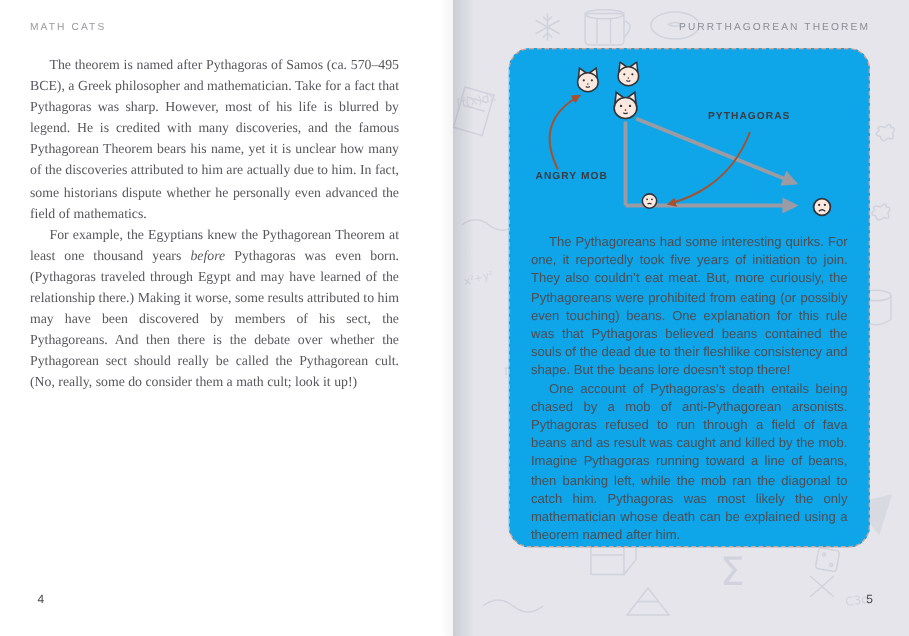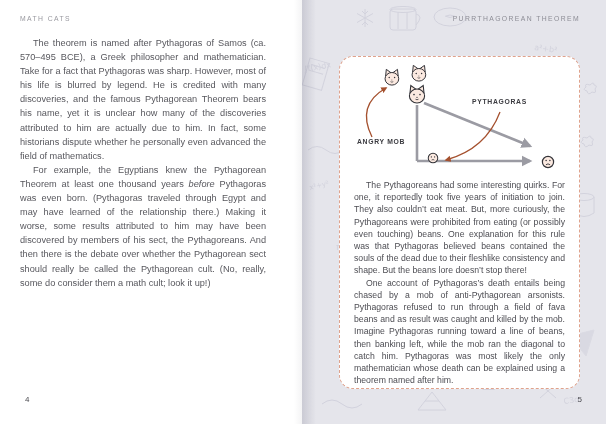--- a/index.html
+++ b/index.html
@@ -19,40 +19,40 @@
   .running-head {
     position:absolute; top:15px; font-size:6.8px; letter-spacing:1.4px;
     color:#98989f; white-space:nowrap;
   }
   .running-head.left { left:20px; }
   .running-head.right { right:26px; color:#8d8d96; z-index:2; }
   .body-text {
     position:absolute; top:36px; left:20px; width:246px;
     font-size:9.2px; line-height:14.1px; color:#57575d; text-align:justify;
   }
-  .body-text p { margin:0; text-indent:13px; }
+  .body-text p { margin:0; text-indent:13px;font-family:Liberation Serif, serif; }
   .page-num {
     position:absolute; bottom:20px; font-size:8px; color:#4b4b50; z-index:2;
   }
   .page-num.left { left:25px; }
   .page-num.right { right:24px; }
   
   .page-right {
     position:relative; width:304px; height:424px; background:#e5e5eb; flex:0 0 auto; overflow:hidden;
   }
   .gutter-shadow {
     position:absolute; left:0; top:0; bottom:0; width:14px; z-index:4;
     background:linear-gradient(to right, rgba(70,70,95,.16), rgba(70,70,95,0));
     pointer-events:none;
   }
   .doodles { position:absolute; left:0; top:0; z-index:0; }
   
   .pink-box {
-    position:absolute; left:37px; top:56px; width:241px; height:333px; box-sizing:border-box;
-    background:#ffffff; border:1.4px dashed #dfa28c; border-radius:14px;
+    position:absolute; left:37px; top:32px; width:241px; height:333px; box-sizing:border-box;
+    background:#0ea5e9; border:1.4px dashed #dfa28c; border-radius:14px;
     padding:8px 14px 6px 14px; z-index:2; overflow:hidden;
   }
   .diagram { position:relative; width:212px; height:112px; }
   .diagram svg { position:absolute; left:0; top:0; }
   .diag-label {
     position:absolute; font-size:6.8px; font-weight:bold; letter-spacing:.7px;
     color:#3b3b40; white-space:nowrap;
   }
   .label-mob { left:3px; top:73px; }
   .label-pyth { left:118px; top:33px; }

